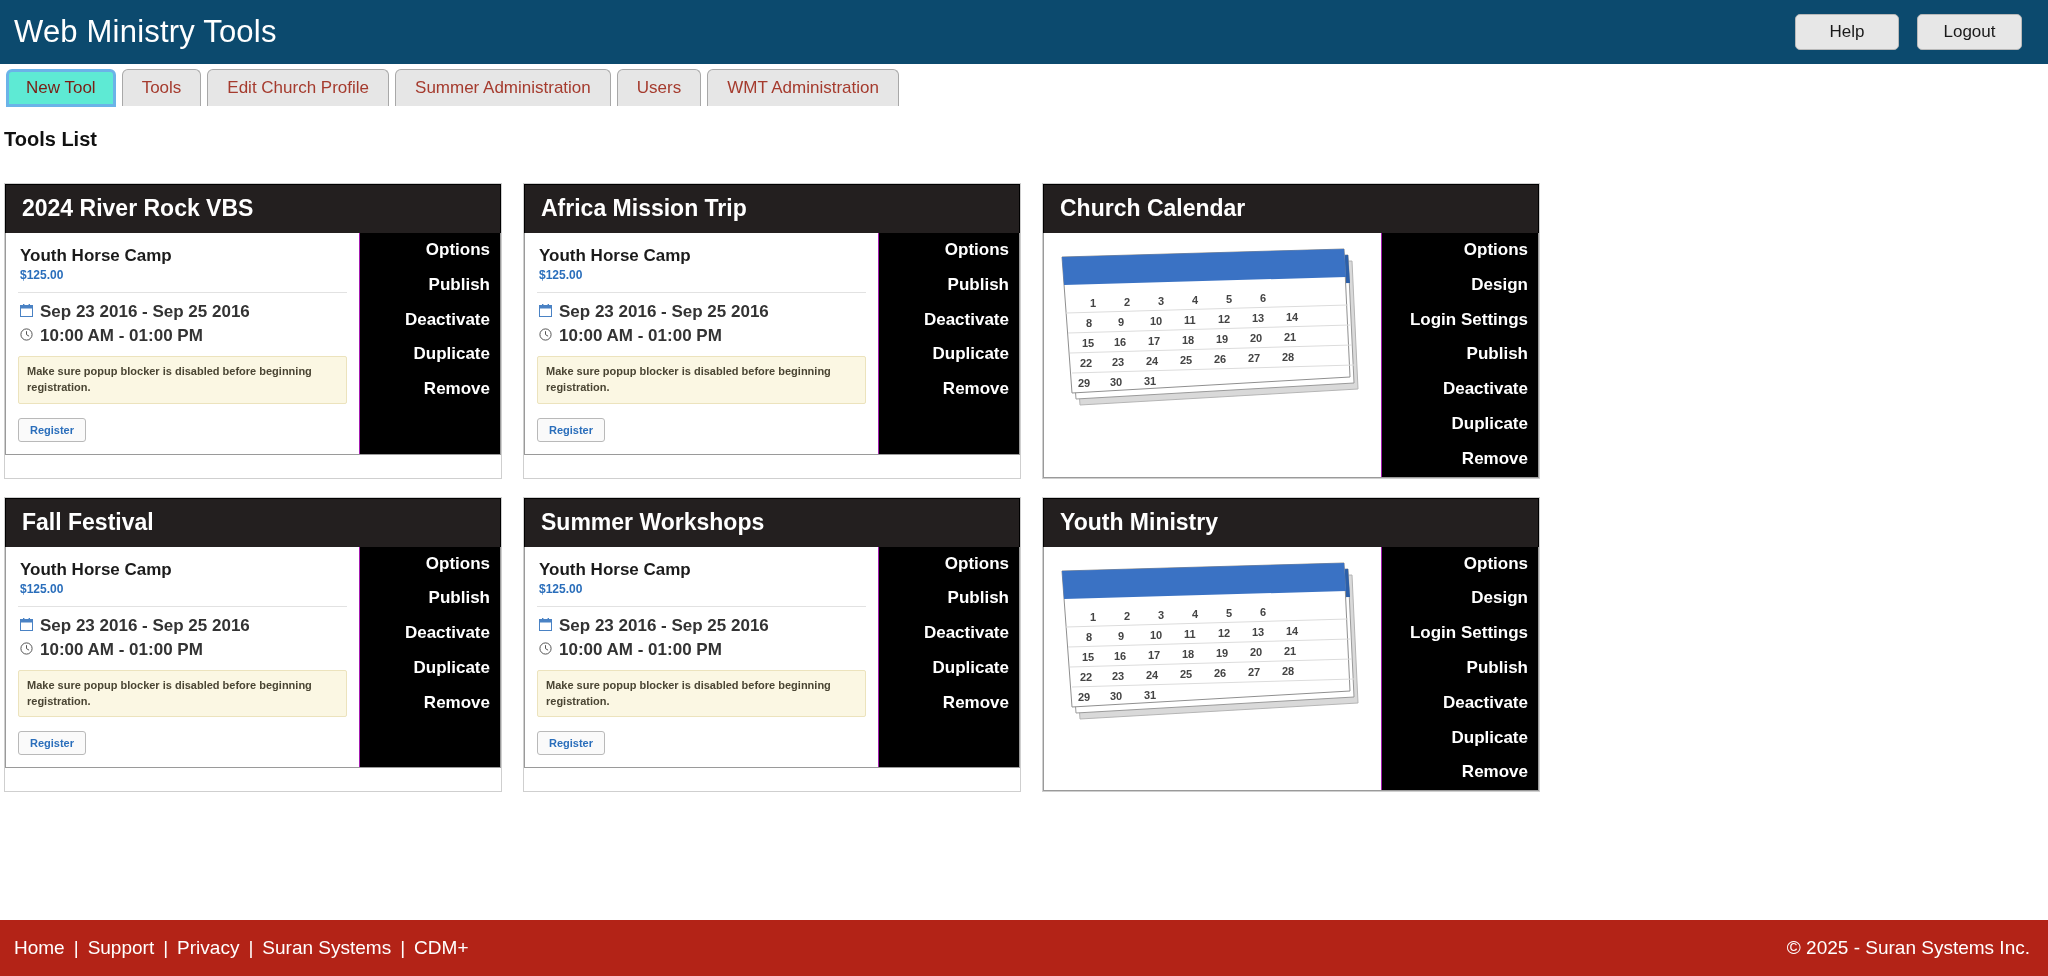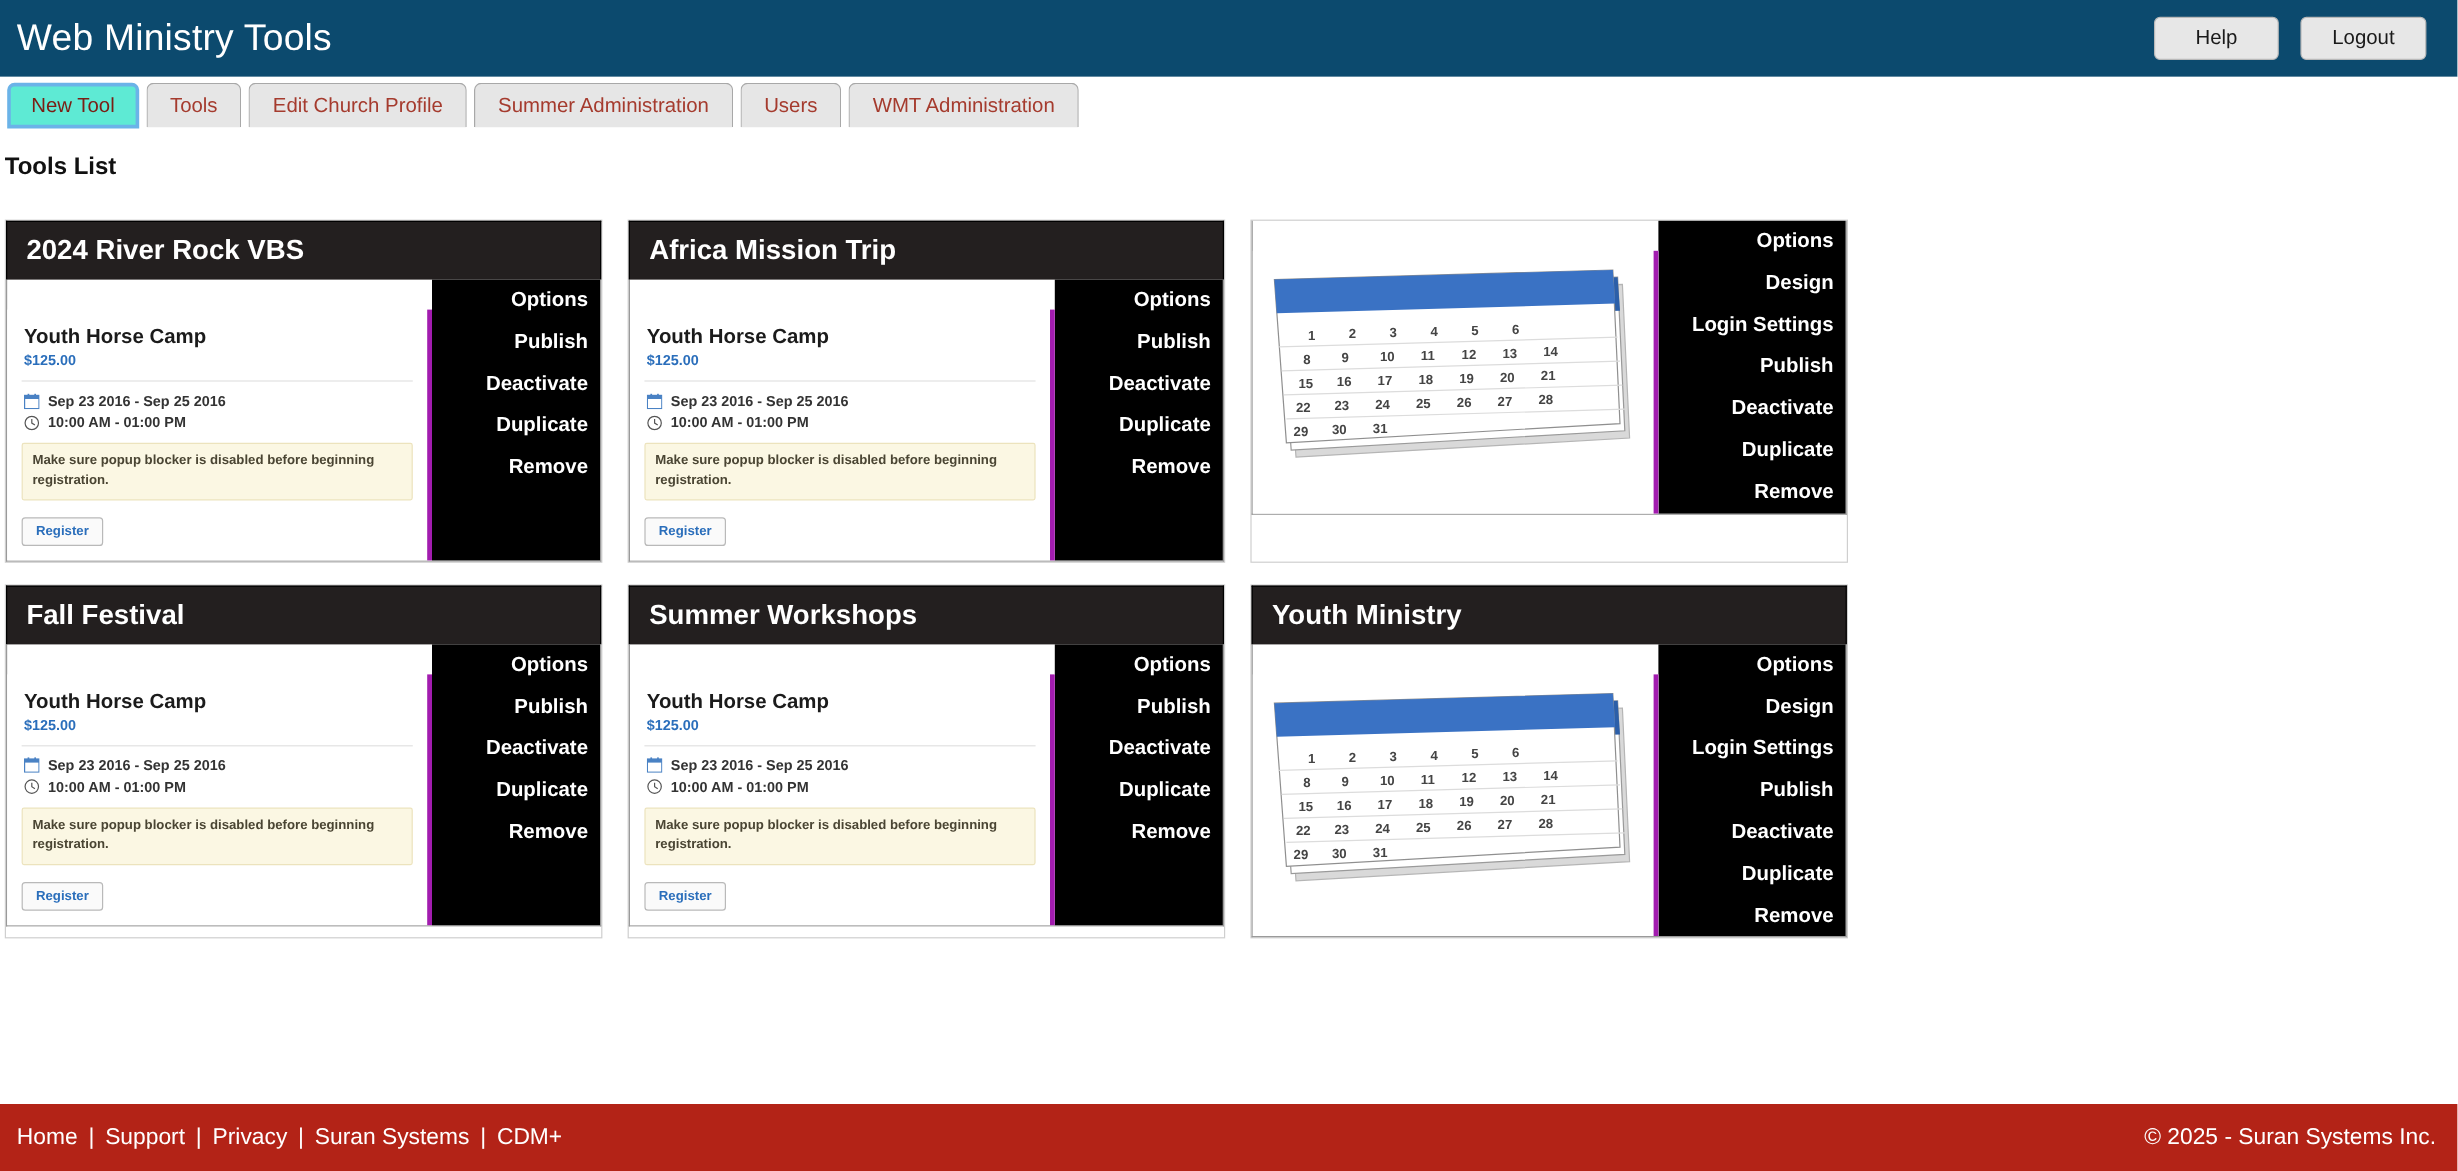--- a/index.html
+++ b/index.html
@@ -93,23 +93,22 @@
     display: flex;
     min-height: 200px;
     border: 1px solid #9a9a9a;
     border-top: none;
   }
   .card-left {
     flex: 1 1 auto;
     background: #ffffff;
     padding: 10px 12px 12px 12px;
     position: relative;
-    border-right: 4px solid #a21caf;
+    border-right: 1px solid #a21caf;
     overflow: hidden;
-    margin-top: 25px;
   }
   .card-left.image-only { padding: 0; background: #fff; }
   .card-right {
     width: 156px;
     background: #000000;
     color: #ffffff;
     display: flex; flex-direction: column; padding-left: 16px;
   }
   .menu-item {
     text-align: right;
@@ -118,21 +117,21 @@
     color: #ffffff;
     cursor: pointer;
     line-height: 1.4;
   }
   .menu-filler { flex: 1 1 auto; }
 
   
   .ev-title { font-size: 17px; color: #1b1b1b; margin: 3px 0 2px 2px; }
   .ev-price { font-size: 12px; color: #2a6ebb; margin: 0 0 10px 2px; }
   .ev-sep { height: 1px; background: #e2e2e2; margin: 8px 0 9px 0; }
-  .ev-row { display: flex; align-items: center; gap: 7px; font-size: 12px; color: #333; margin: 4px 0 4px 2px; }
+  .ev-row { display: flex; align-items: flex-start; gap: 7px; font-size: 17px; color: #333; margin: 4px 0 4px 2px; }
   .ev-ico { width: 13px; height: 13px; display: inline-block; flex: 0 0 auto; }
   .note {
     margin-top: 10px;
     background: #fbf7e3;
     border: 1px solid #ece3bd;
     color: #4a4533;
     font-size: 11px;
     line-height: 1.45;
     padding: 7px 8px;
     border-radius: 2px;
@@ -268,20 +267,21 @@
           <div class="menu-item">Publish</div>
           <div class="menu-item">Deactivate</div>
           <div class="menu-item">Duplicate</div>
           <div class="menu-item">Remove</div>
           <div class="menu-filler"></div>
         </div>
       </div>
     </div>
 
     <div class="card">
+      <div class="card-head">Church Calendar</div>
       <div class="card-body">
         <div class="card-left image-only">
           <div class="cal-wrap">
             <svg class="cal-svg" width="320" height="190" viewBox="0 0 320 190">
               <g>
                 <polygon points="18,30 300,22 306,150 28,166" fill="#d9d9d9" stroke="#b5b5b5"></polygon>
                 <polygon points="14,24 296,16 302,144 24,160" fill="#ffffff" stroke="#9a9a9a"></polygon>
                 <polygon points="14,24 296,16 298,44 16,52" fill="#2c5fa8"></polygon>
                 <polygon points="10,18 292,10 298,138 20,154" fill="#ffffff" stroke="#8f8f8f"></polygon>
                 <polygon points="10,18 292,10 294,38 12,46" fill="#3a72c4"></polygon>

